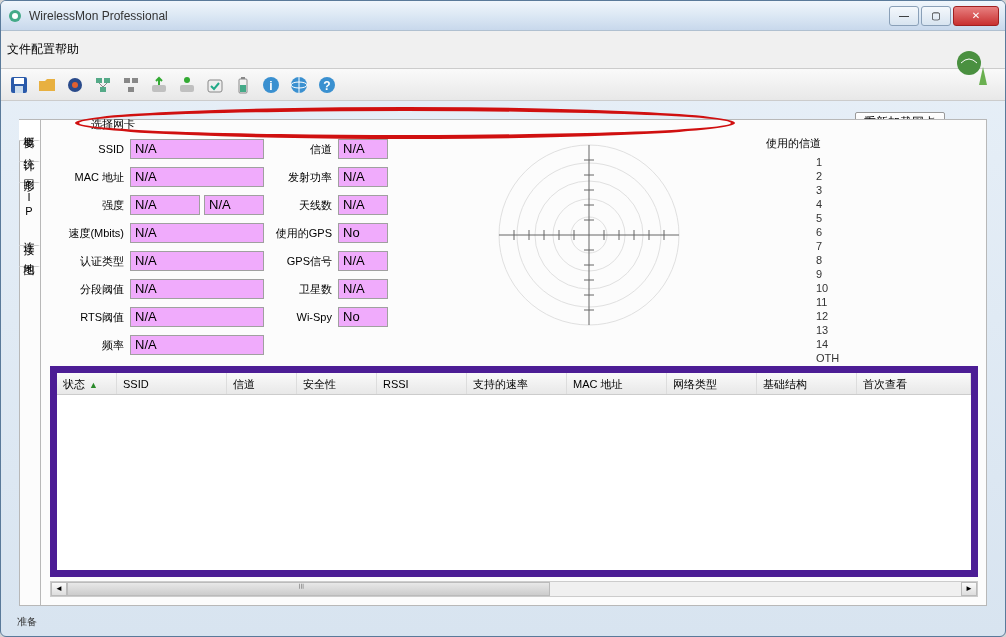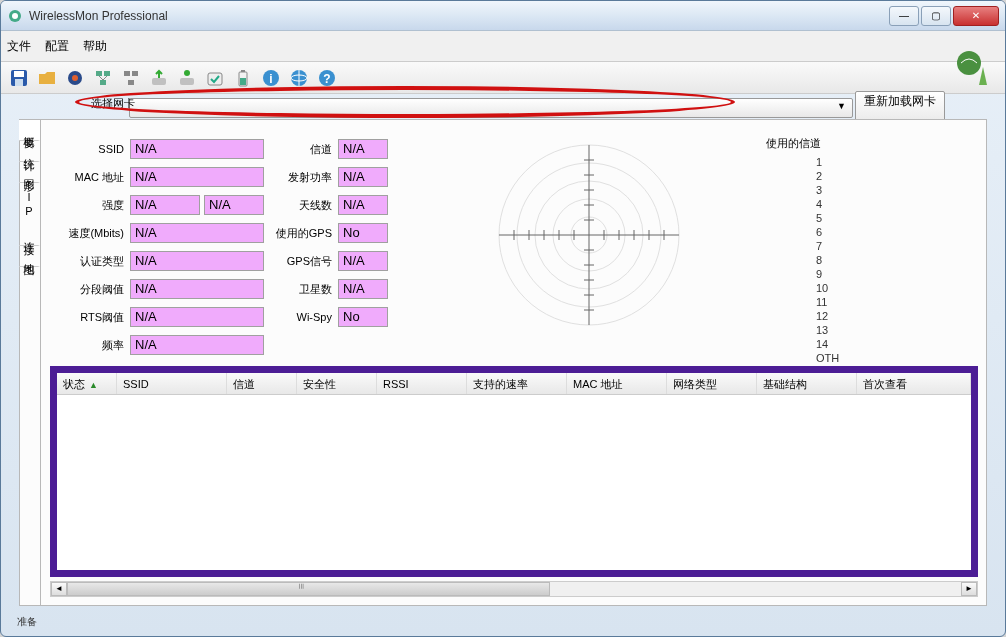--- a/index.html
+++ b/index.html
@@ -41,27 +41,26 @@
     display: flex; align-items: center; justify-content: center;
     font-size: 10px;
   }
   .win-btn.close {
     width: 46px;
     background: linear-gradient(to bottom, #e88080, #c83030);
     color: #fff;
     border-color: #a02020;
   }
   .menubar {
-    height: 31px;
+    height: 38px;
     background: #f0f0f0;
     border-bottom: 1px solid #ccc;
     display: flex;
     align-items: center;
     padding: 0 6px;
-    gap: 14px;
   }
   .menubar span { cursor: default; }
   .toolbar {
     height: 32px;
     background: linear-gradient(to bottom, #fafafa, #e8e8e8);
     border-bottom: 1px solid #ccc;
     display: flex;
     align-items: center;
     padding: 0 6px;
     gap: 4px;
@@ -76,21 +75,21 @@
     right: 12px;
     top: 46px;
     width: 40px; height: 40px;
   }
   .adapter-row {
     height: 28px;
     display: flex;
     align-items: center;
     padding: 0 60px 0 90px;
     position: relative;
-    margin-top: 0;
+    margin-top: 14px;
   }
   .red-ellipse {
     position: absolute;
     left: 74px;
     top: -8px;
     width: 660px;
     height: 32px;
     border: 4px solid #d01010;
     border-radius: 50%;
     pointer-events: none;

